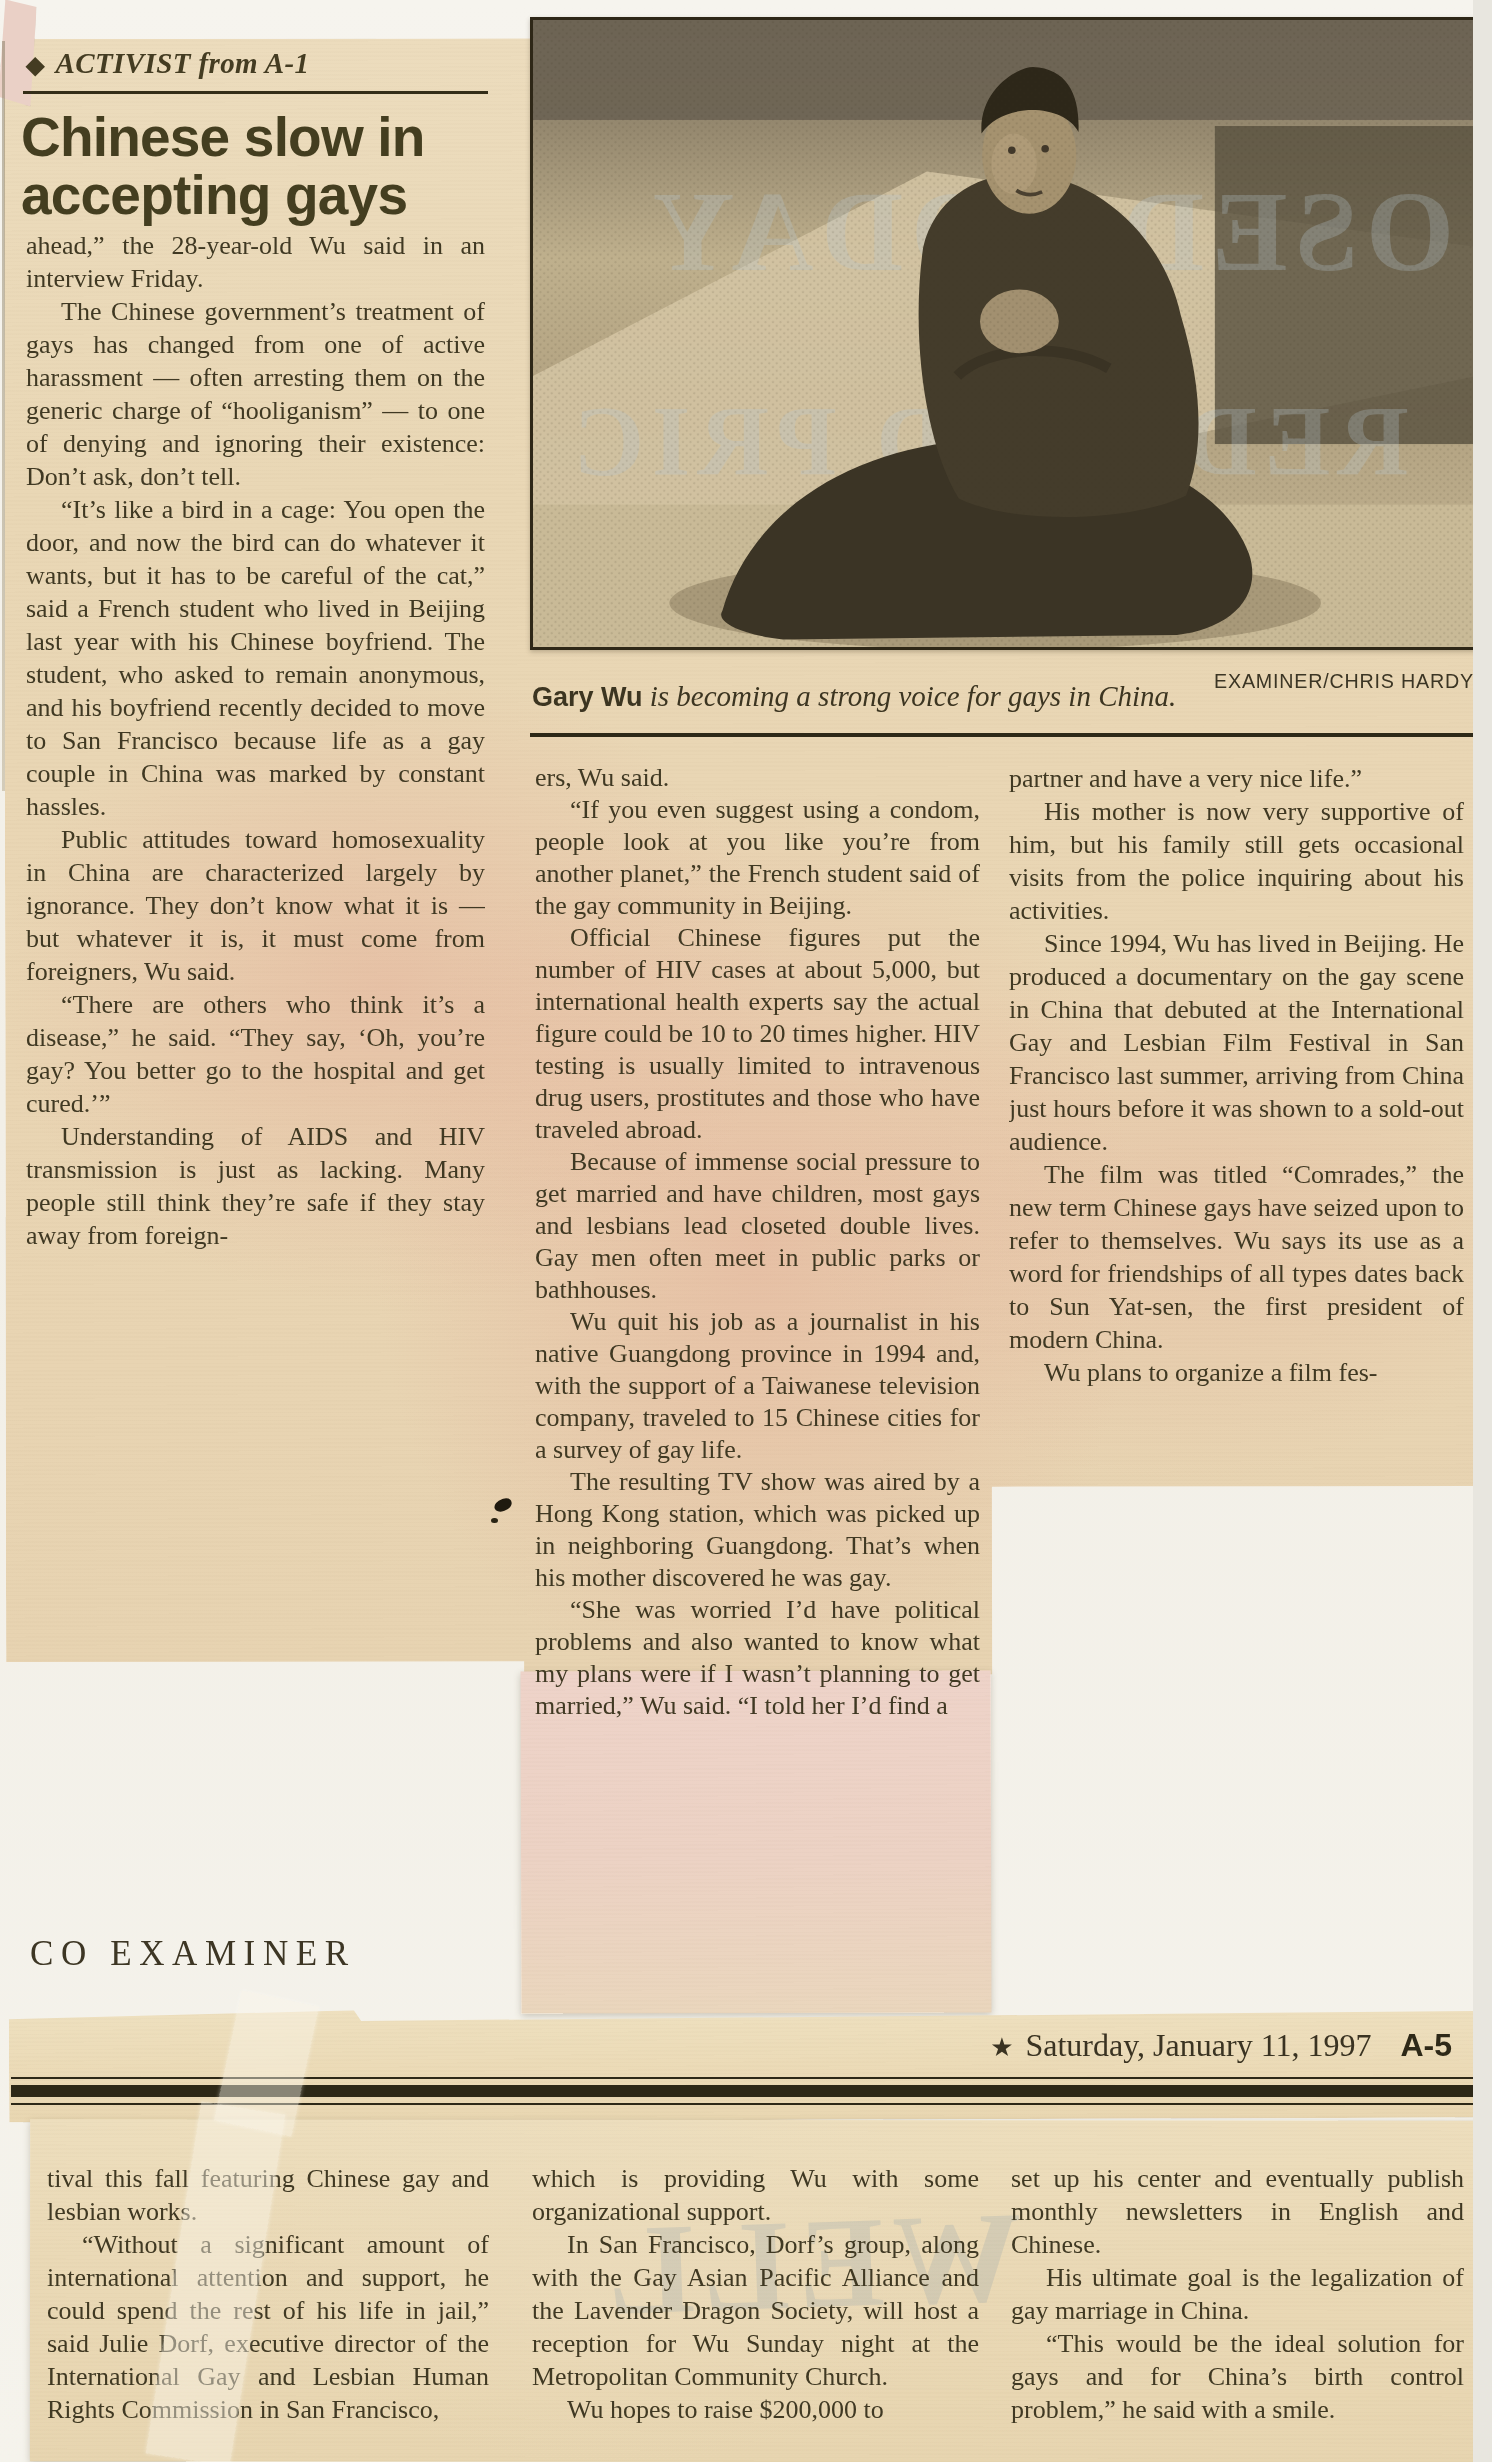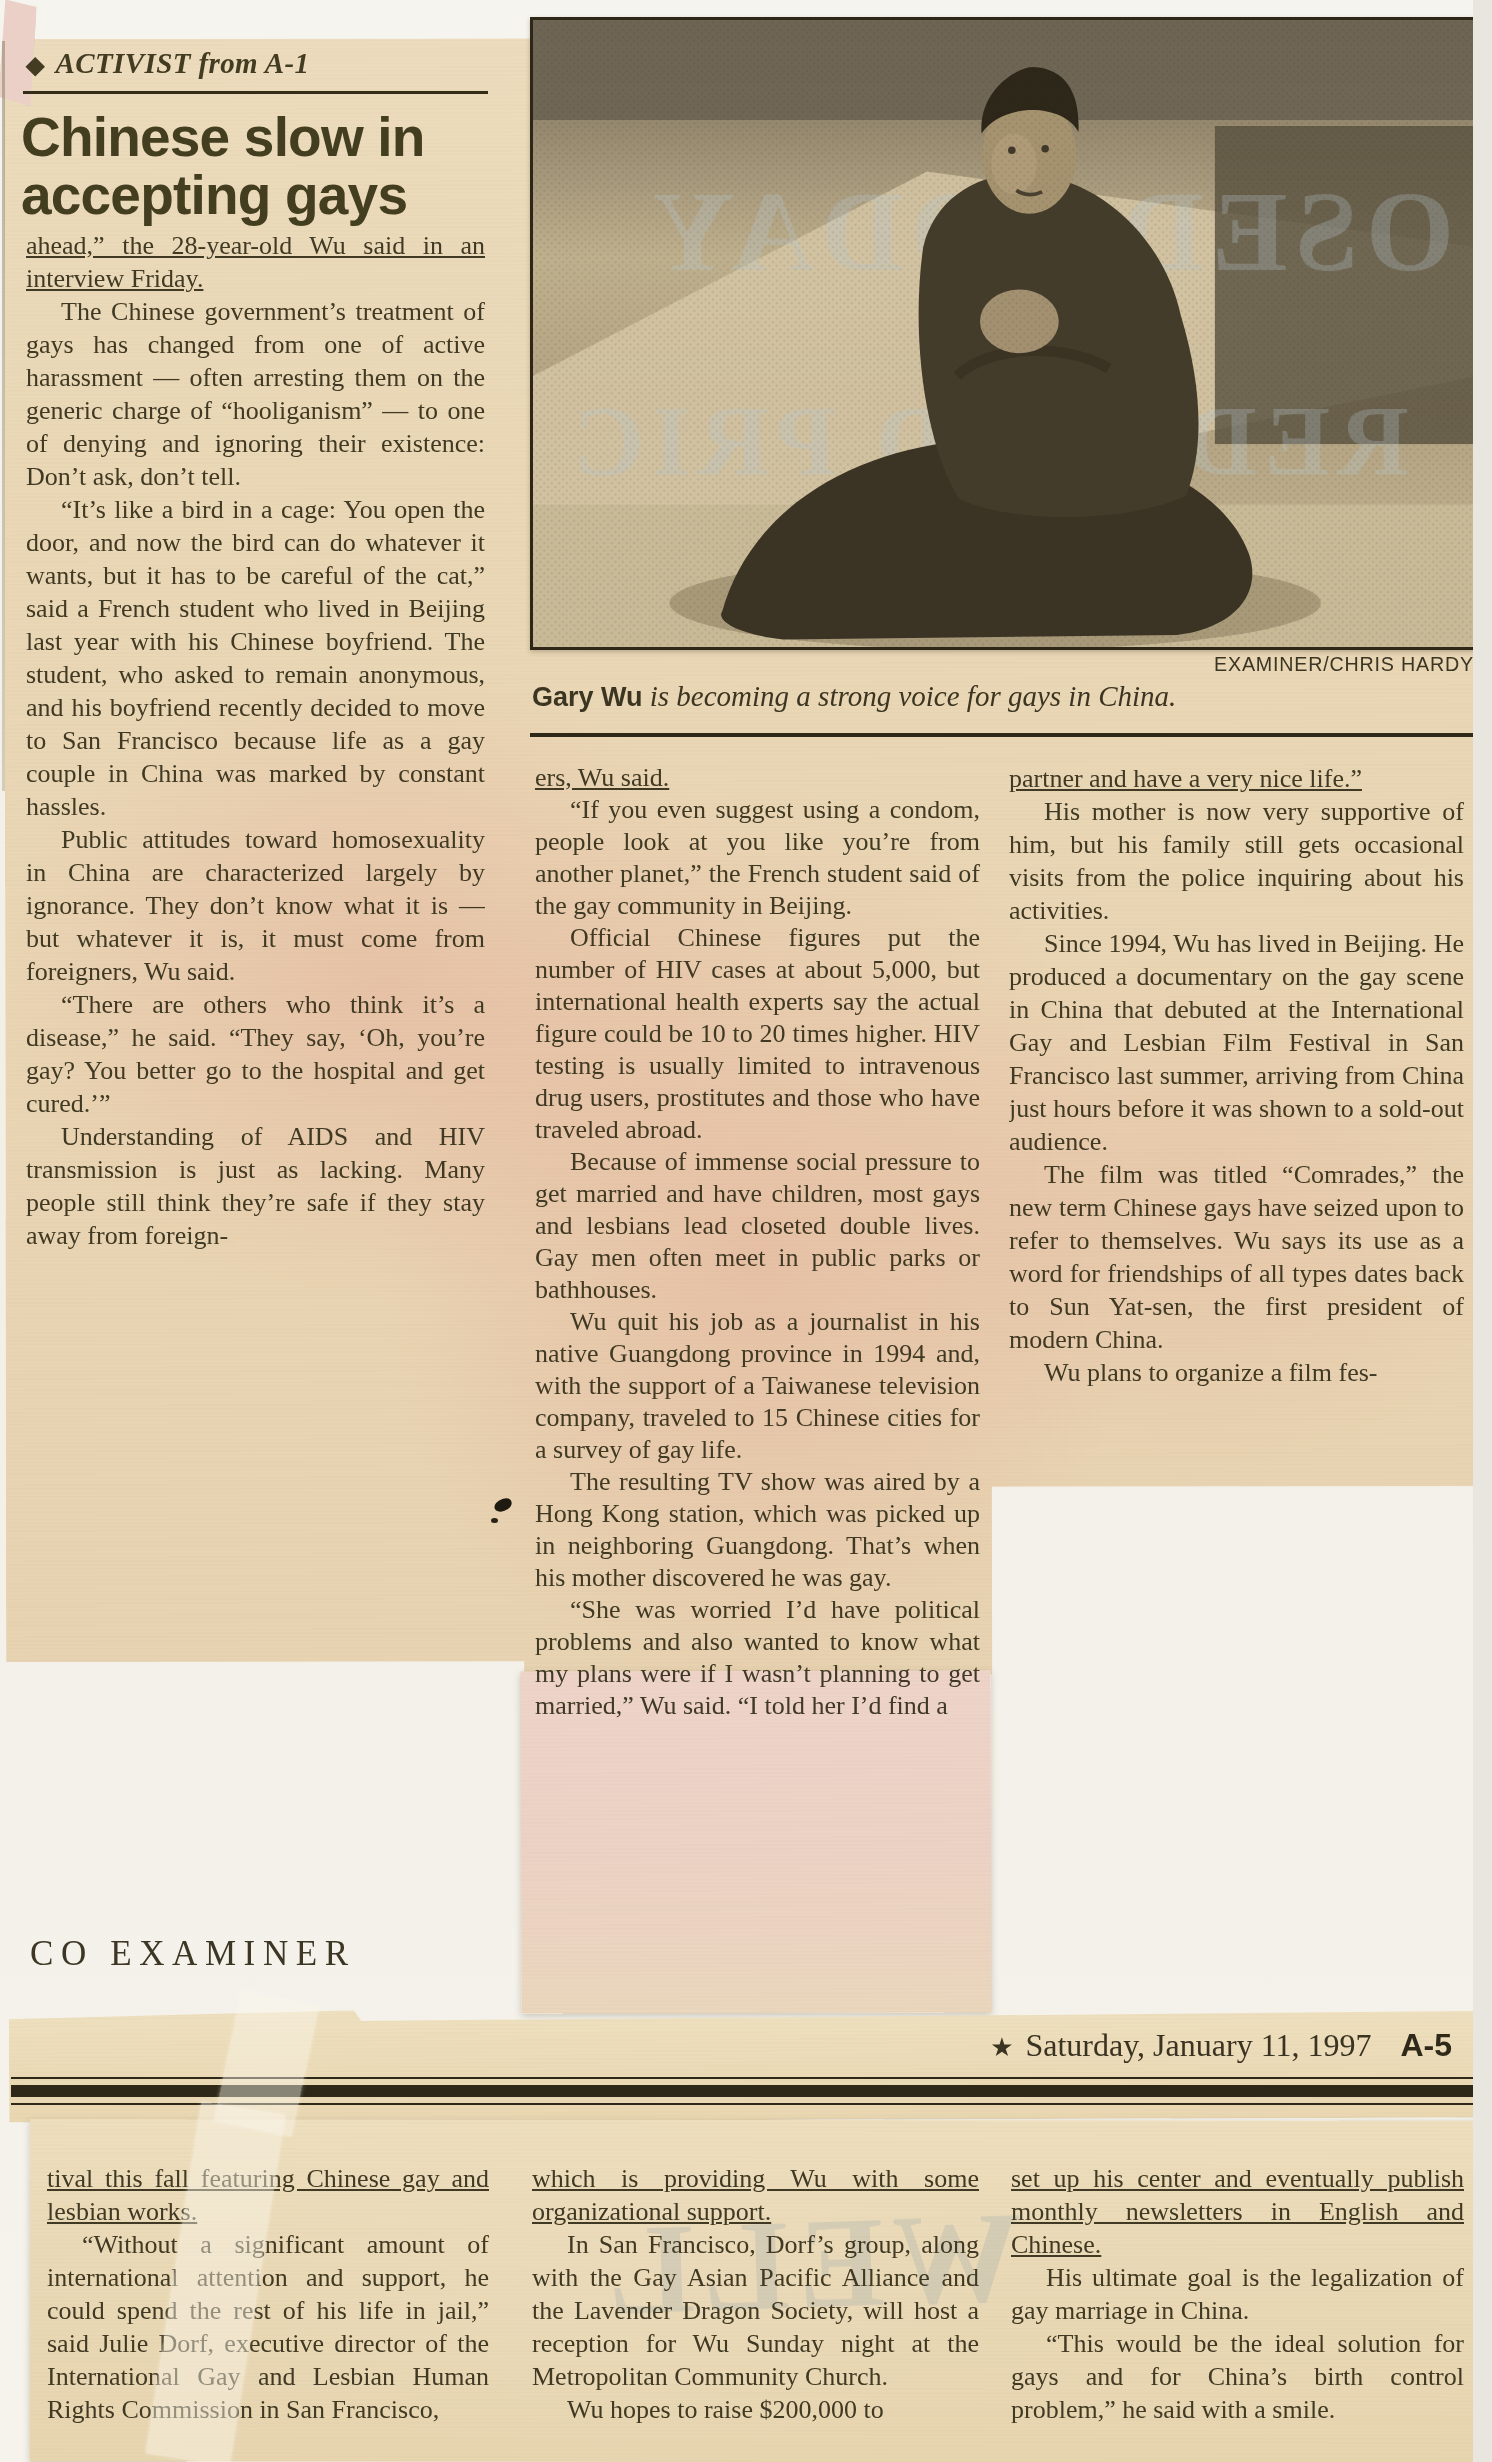--- a/index.html
+++ b/index.html
@@ -61,35 +61,35 @@
     font-style:italic;font-weight:bold;font-size:29px;color:#443c22;letter-spacing:0.4px;}
   .kicker .diamond{font-style:normal;font-size:24px;margin-right:10.6px;}
   .kicker-rule{position:absolute;left:23px;top:91px;width:465px;height:3px;background:#332d18;}
   .headline{position:absolute;left:21px;top:108px;width:477px;
     font-family:"Liberation Sans",sans-serif;font-weight:700;font-size:55px;
     line-height:1.06;letter-spacing:-0.8px;color:#443e20;}
 
   
   .col{position:absolute;font-size:26px;line-height:33px;text-align:justify;color:#403923;}
   .col p{margin:0;text-indent:35px;}
-  .col p.first{text-indent:0;text-decoration:underline;}
+  .col p.first{text-indent:0;}
   .col-left{left:26px;top:229px;width:459px;height:1409px;overflow:hidden;}
   .col-mid{left:535px;top:762px;width:445px;height:1243px;overflow:hidden;line-height:32px;}
   .col-right{left:1009px;top:762px;width:455px;height:727px;overflow:hidden;}
   .bcol{top:2138px;height:324px;overflow:hidden;margin-top:24px;}
   .bcol-left{left:47px;width:442px;}
   .bcol-mid{left:532px;width:447px;}
   .bcol-right{left:1011px;width:453px;}
 
   
   .photo{position:absolute;left:530px;top:16.7px;width:944px;height:627px;
     border:3px solid #2e2717;box-sizing:content-box;background:#b3a383;overflow:hidden;
     box-shadow:0 1.5px 4.5px rgba(80,70,50,.3);}
   .photo svg{display:block;width:100%;height:100%;}
-  .credit{position:absolute;left:1015px;top:653px;width:459px;text-align:right;
+  .credit{position:absolute;left:1015px;top:670px;width:459px;text-align:right;
     font-family:"Liberation Sans",sans-serif;font-size:19.7px;letter-spacing:0.8px;color:#3b3524;}
   .caption{position:absolute;left:532px;top:680px;width:943px;font-size:29px;color:#3c3521;}
   .caption .lead{font-family:"Liberation Sans",sans-serif;font-weight:700;font-size:27px;}
   .caption .rest{font-style:italic;}
   .caption-rule{position:absolute;left:530px;top:733px;width:946px;height:3.8px;background:#2d2817;}
 
   
   .masthead{position:absolute;left:30px;top:1934px;font-size:35px;letter-spacing:7.6px;color:#3d3624;}
   .banner-right{position:absolute;right:21px;top:2027px;display:flex;align-items:baseline;gap:0;color:#3a3322;}
   .banner-star{font-size:26px;margin-right:12px;}

